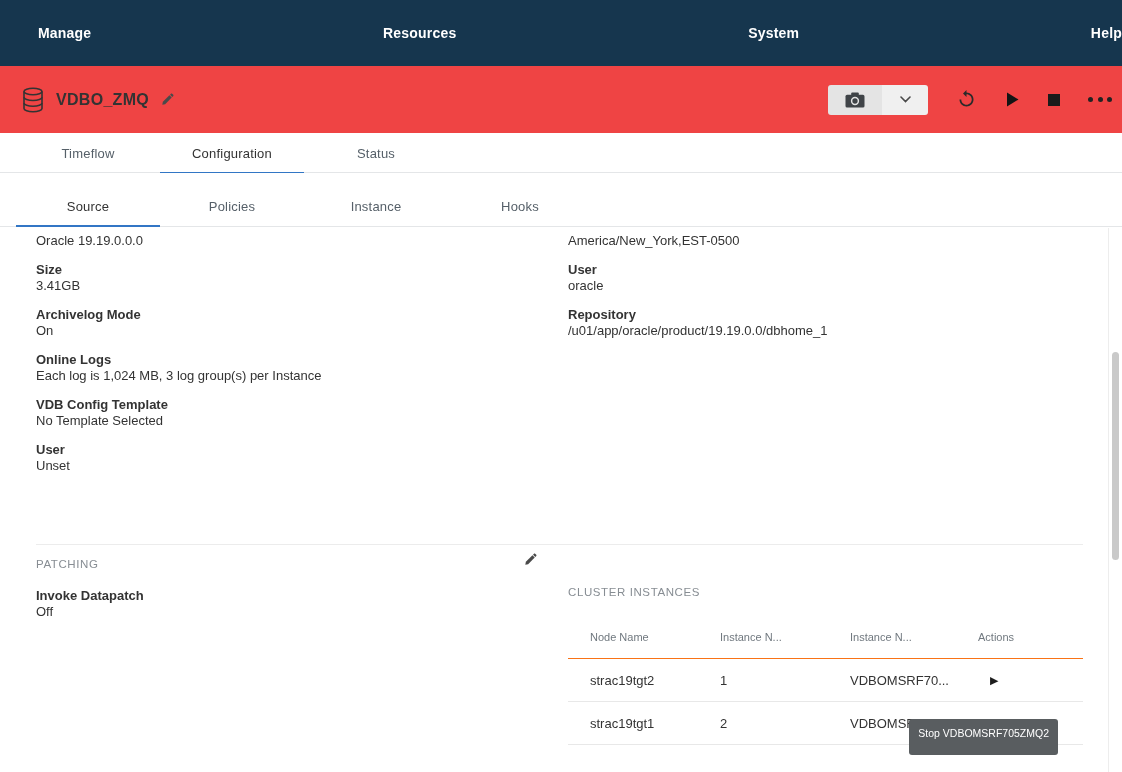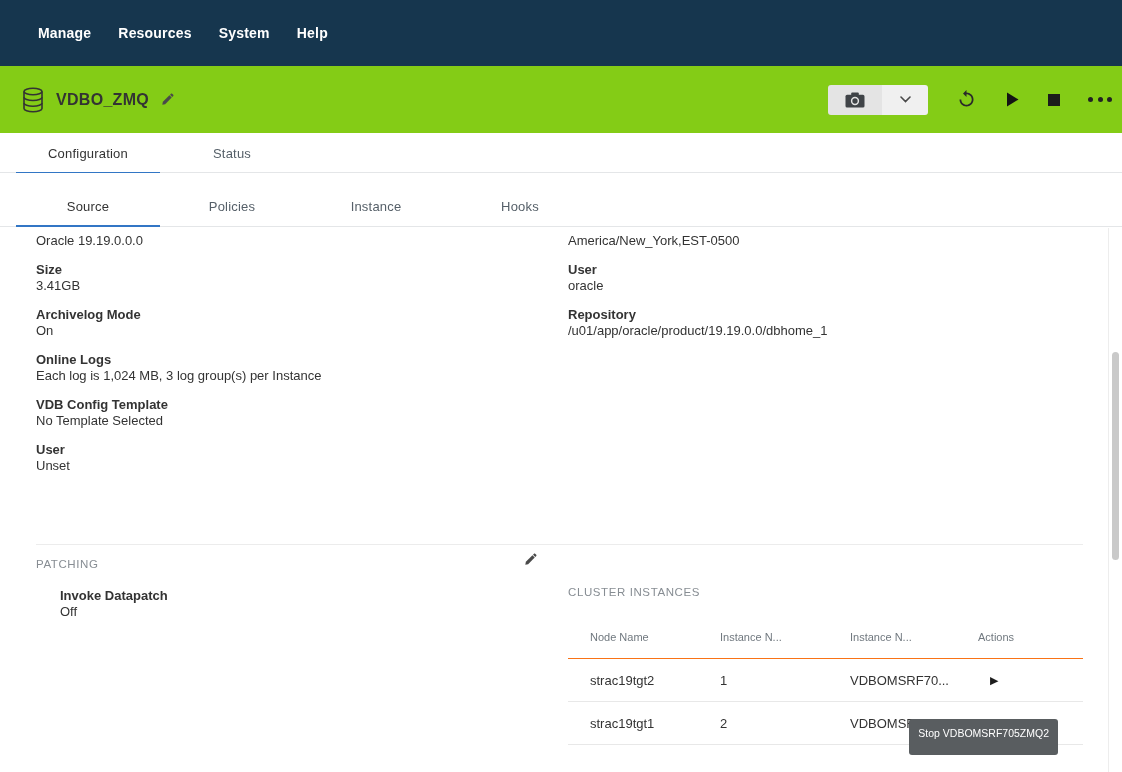--- a/index.html
+++ b/index.html
@@ -7,28 +7,28 @@
   .screen {
     position: relative; width: 1122px; height: 772px; overflow: hidden;
     font-family: "Liberation Sans", "DejaVu Sans", sans-serif;
     color: var(--text, #333); background: #fff;
   }
 
   
   .topnav {
     position: absolute; top: 0; left: 0; right: 0; height: 66px;
     background: var(--navy, #16364e);
-    display: flex; align-items: center; gap: 27px; padding-left: 38px;
+    display: flex; align-items: center; gap: 27px; padding-left: 38px; justify-content: space-between;
   }
   .topnav .nav-item {
     color: #fff; font-size: 14px; font-weight: 700; letter-spacing: .2px; cursor: pointer;
   }
 
   
-  .page-header { position: absolute; top: 66px; left: 0; right: 0; height: 67px; background: #84cc16; }
+  .page-header { position: absolute; top: 66px; left: 0; right: 0; height: 67px; background: #ef4444; }
   .ph-left { position: absolute; left: 22px; top: 50%; transform: translateY(-50%); display: flex; align-items: center; gap: 12px; }
   .page-title { font-size: 16px; font-weight: 700; color: #333; letter-spacing: .3px; }
   .icon-btn { background: none; border: none; padding: 0; display: flex; align-items: center; justify-content: center; cursor: pointer; }
   .header-actions { position: absolute; right: 10px; top: 50%; transform: translateY(-50%); display: flex; align-items: center; gap: 28px; }
   .snapshot-group { width: 100px; height: 30px; border-radius: 3px; display: flex; overflow: hidden; cursor: pointer; }
   .snap-camera { width: 54px; display: flex; align-items: center; justify-content: center; background: #e4e4e4; }
   .snap-caret { flex: 1; display: flex; align-items: center; justify-content: center; background: #f0f0f0; }
   .stop-square { width: 12px; height: 12px; background: #1b1b1b; }
   .more-dots { display: flex; gap: 4.5px; align-items: center; }
   .more-dots i { width: 5px; height: 5px; border-radius: 50%; background: #222; display: block; }
@@ -60,21 +60,21 @@
   .help {
     width: 13px; height: 13px; border-radius: 50%; background: #9aa0a5; color: #fff;
     font-size: 9px; font-weight: 700; display: inline-flex; align-items: center; justify-content: center;
     cursor: pointer; flex: 0 0 auto;
   }
 
   
   .lower { position: absolute; left: 36px; right: 25px; top: 316px; bottom: 0; border-top: 1px solid #ececec; }
   .section-title { font-size: 11.5px; font-weight: 400; color: var(--section, #878d93); letter-spacing: .6px; }
   .patching { position: absolute; left: 0; top: 13px; width: 500px; }
-  .patching .detail { margin-top: 18px; margin-left: 24px; }
+  .patching .detail { margin-top: 18px; }
   .patch-edit { position: absolute; left: 488px; top: 8px; }
   .cluster { position: absolute; left: 532px; top: 13px; right: 0; margin-top: 28px; }
   .ctable { margin-top: 17px; }
   .trow {
     display: grid; grid-template-columns: 130px 130px 128px 1fr;
     align-items: center; padding-left: 22px;
   }
   .trow.head { height: 44px; font-size: 11px; color: #70787f; border-bottom: 1px solid #f97316; }
   .trow.body { height: 43px; font-size: 13px; color: #333; border-bottom: 1px solid #e8e8e8; background: #fff; }
   .act { padding-left: 12px; cursor: pointer; color: #1d1d1d; line-height: 1; }
@@ -165,20 +165,21 @@
         <span class="more-dots">
             <i></i>
             <i></i>
             <i></i>
           </span>
       </button>
     </div>
   </div>
 
   <div class="tabs-row tabs-primary">
+    <div class="tab">Timeflow</div>
     <div class="tab active">Configuration</div>
     <div class="tab">Status</div>
   </div>
 
   <div class="tabs-row tabs-secondary">
     <div class="tab active">Source</div>
     <div class="tab">Policies</div>
     <div class="tab">Instance</div>
     <div class="tab">Hooks</div>
   </div>

